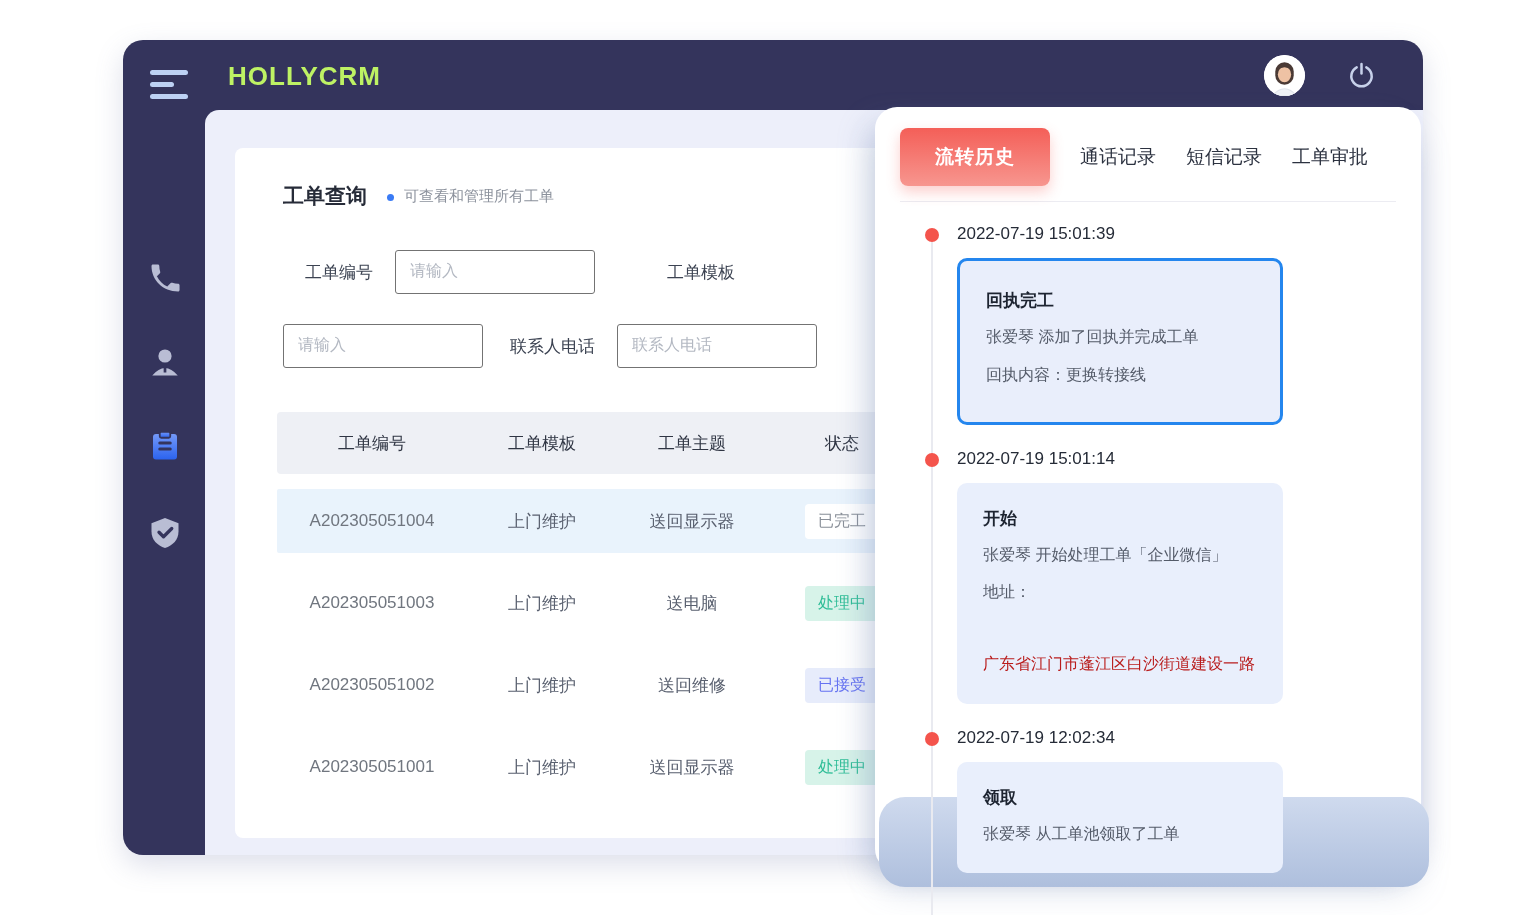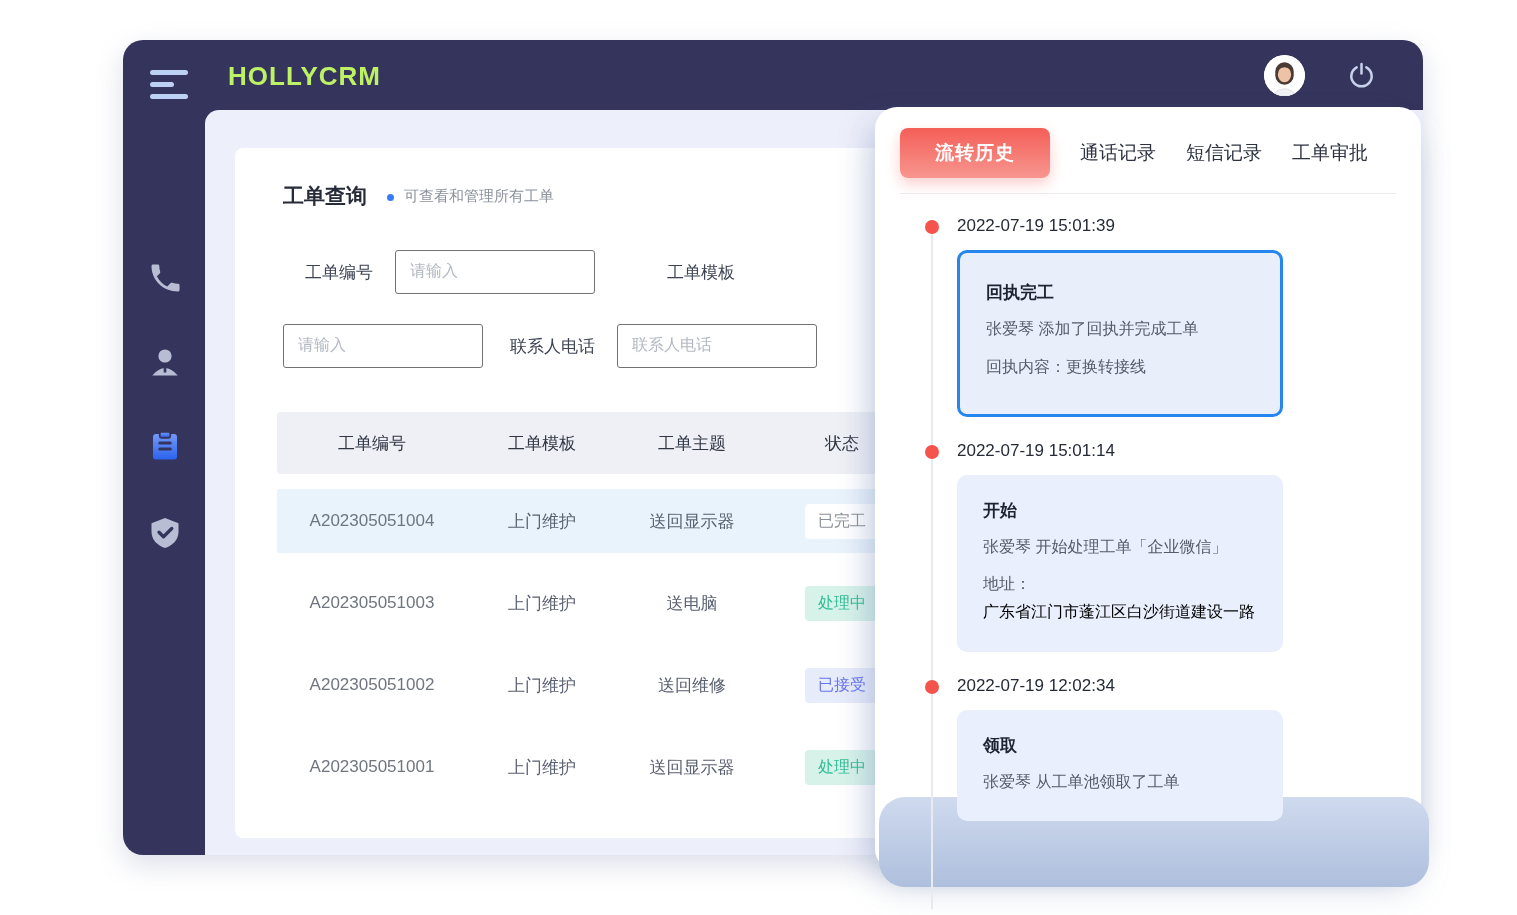--- a/index.html
+++ b/index.html
@@ -52,37 +52,37 @@
   .badge.accepted { background:#e7ecfb; color:#6673f2; }
 
   
   .panel { position:absolute; left:875px; top:107px; width:546px; height:764px; background:#fff; border-radius:22px; z-index:5;
     box-shadow:-16px 8px 30px -8px rgba(125,145,185,.30), 0 22px 34px -8px rgba(125,145,185,.40); }
   .panel::after { content:""; position:absolute; left:4px; right:-8px; bottom:-16px; height:90px; border-radius:26px;
     background:linear-gradient(#cfdaee,#aebfdd); z-index:-1; }
 
   .tabs { display:flex; align-items:center; gap:30px; padding:21px 25px 0 25px; }
   .tab { font-size:19px; font-weight:500; color:#2c3240; cursor:pointer; white-space:nowrap; }
-  .tab.active { width:150px; height:50px; display:flex; align-items:center; justify-content:center;
+  .tab.active { width:150px; height:58px; display:flex; align-items:center; justify-content:center;
     background:linear-gradient(180deg,#f45f58,#f7968f); border-radius:8px; color:#fff; font-weight:600; letter-spacing:1px;
     box-shadow:0 6px 14px rgba(244,95,88,.30); }
   .tab-divider { height:1px; background:#ececf2; margin:15px 25px 0 25px; }
 
   .timeline { position:relative; margin-top:22px; padding:0 40px 0 82px; }
   .timeline::before { content:""; position:absolute; left:56px; top:16px; bottom:-88px; width:2px; background:#e9eaf0; }
   .entry { position:relative; margin-bottom:24px; }
   .dot { position:absolute; left:-32px; top:4px; width:14px; height:14px; border-radius:50%; background:#f4544c; }
   .ts { font-size:17px; font-weight:500; color:#252b37; margin-bottom:14px; }
   .tcard { background:#e9effc; border-radius:10px; padding:24px 26px 26px 26px; width:326px; cursor:pointer; }
   .tcard.highlight { border:3px solid #2486ee; background:#e9eefb; padding:28px 26px 34px 26px; }
   .tcard-title { font-size:17px; font-weight:700; color:#1d2431; margin-bottom:6px; }
   .tcard-line { font-size:16px; color:#545b69; line-height:1.55; margin-top:13px; }
   .addr-row { display:flex; margin-top:11px; font-size:16px; line-height:1.75;flex-direction:column; }
   .addr-label { color:#545b69; white-space:nowrap; }
-  .addr-link { color:#000000; width:290px; cursor:pointer; }
+  .addr-link { color:#b91c1c; width:290px; cursor:pointer;margin-top:44px; }
 </style>
 </head>
 <body>
 
 <div class="window">
   <div class="hamburger">
       <i></i>
       <i></i>
       <i></i>
     </div>

